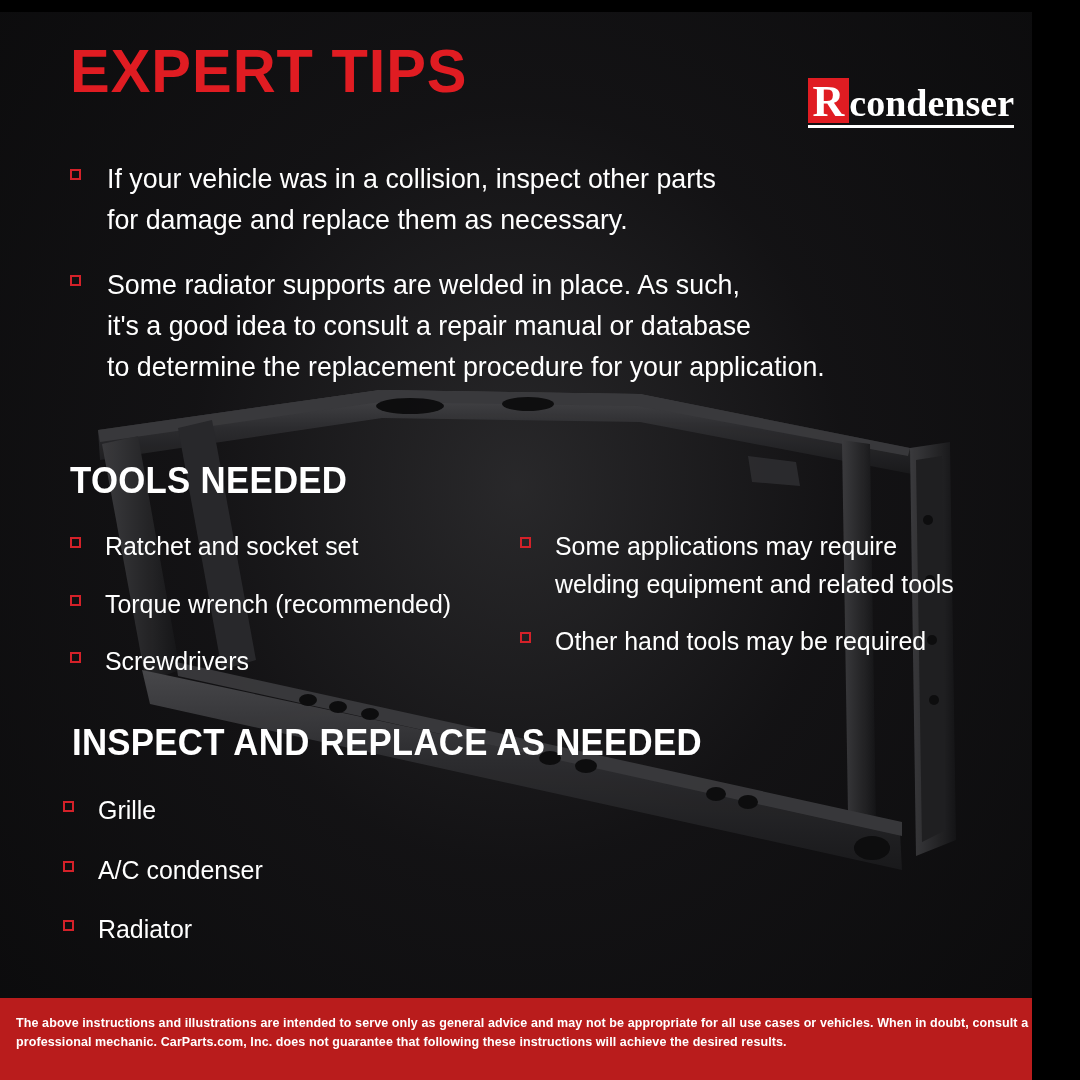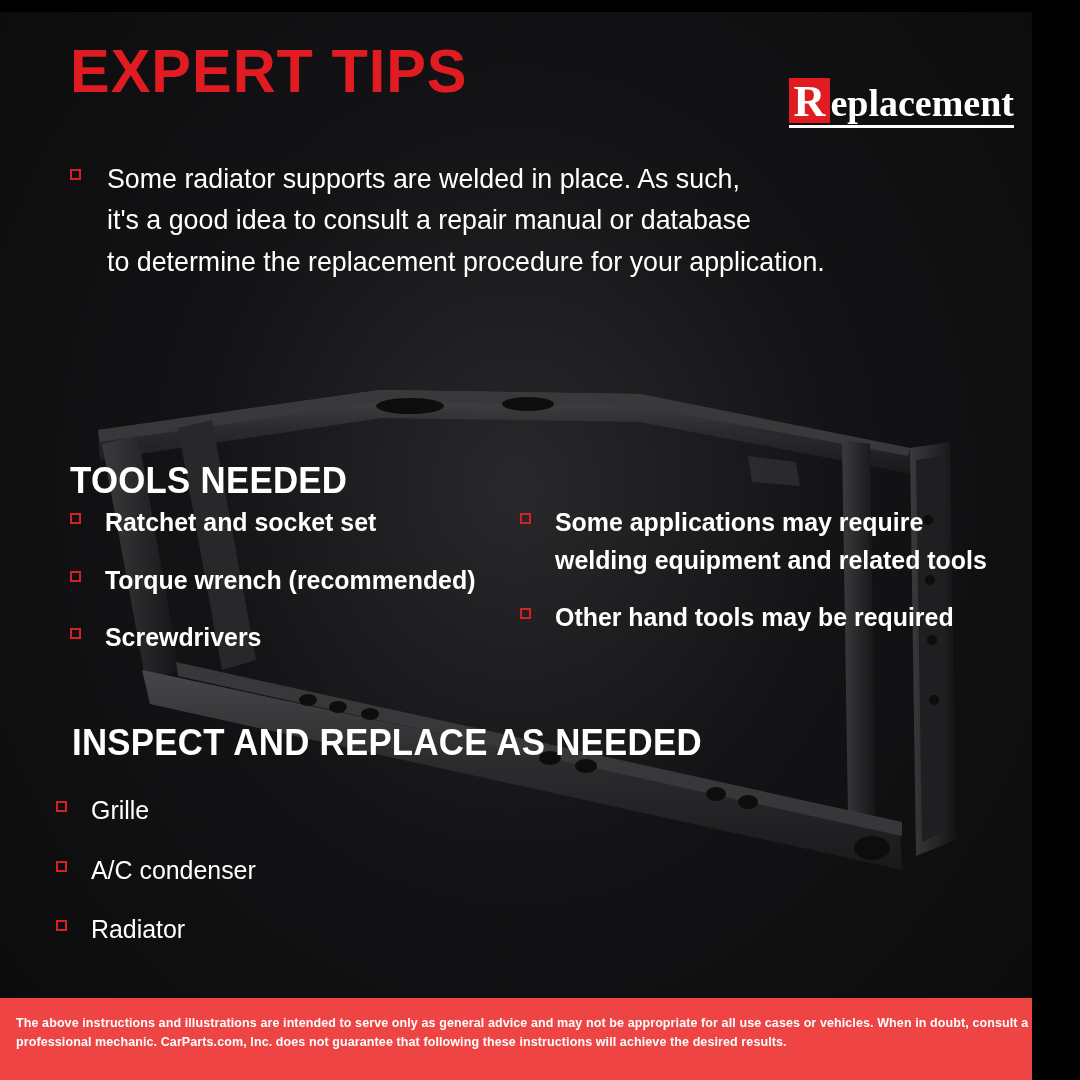--- a/index.html
+++ b/index.html
@@ -35,21 +35,21 @@
     width: 1080px;
     height: 12px;
     background: #000;
     z-index: 5;
   }
   .bottom-black {
     position: absolute;
     bottom: 0; left: 0;
     width: 1080px;
     height: 82px;
-    background: #ef4444;
+    background: #b91c1c;
     z-index: 5;
   }
   .disclaimer {
     position: absolute;
     left: 16px;
     right: 16px;
     top: 16px;
     color: #ffffff;
     font-size: 12.5px;
     font-weight: bold;
@@ -146,42 +146,41 @@
   .bullet-text {
     color: #ffffff;
     font-size: 28.5px;
     line-height: 1.45;
     font-family: "Liberation Sans", sans-serif;
     font-weight: normal;
     transform: scaleX(0.94);
     transform-origin: left center;
     white-space: pre-line;
   }
-  .intro .bullet-row + .bullet-row { margin-top: 40px; text-decoration: underline; }
+  .intro .bullet-row + .bullet-row { margin-top: 23px; }
 
   .section-head {
     position: absolute;
     color: #ffffff;
     font-size: 37px;
     font-weight: bold;
     letter-spacing: 0.3px;
     font-family: "Liberation Sans", sans-serif;
     transform: scaleX(0.94);
     transform-origin: left center;
   }
   #tools-head { top: 460px; left: 70px; }
   #inspect-head { top: 722px; left: 72px; }
 
   .tools-cols {
     position: absolute;
-    top: 504px;
+    top: 528px;
     left: 70px;
     width: 960px;
     display: flex;
-    font-weight: bold;
   }
   .tools-col-left { width: 450px; }
   .tools-col-right { width: 500px; }
   .tool-row {
     display: flex;
     align-items: flex-start;
     margin-bottom: 20px;
   }
   .tool-row .bullet-box { margin-top: 9px; margin-right: 24px; }
   .tool-text {
@@ -190,21 +189,21 @@
     line-height: 1.42;
     font-family: "Liberation Sans", sans-serif;
     transform: scaleX(0.94);
     transform-origin: left center;
     white-space: pre-line;
   }
 
   .inspect-list {
     position: absolute;
     top: 792px;
-    left: 56px;
+    left: 63px;
     width: 500px;
   }
   .inspect-list .tool-row { margin-bottom: 22px; }
 
 </style>
 </head>
 <body>
 
 <div class="page">
 
@@ -255,25 +254,30 @@
 
     <path d="M668,86 L716,92 L720,116 L672,112 Z" fill="#2c2c2f"></path>
   </svg>
 
   <div class="content">
 
     <div class="header">
       <div class="title">EXPERT TIPS</div>
       <div class="logo">
         <span class="logo-r">R</span>
-        <span class="logo-word">eplacement</span>
+        <span class="logo-word">condenser</span>
       </div>
     </div>
 
     <div class="intro">
+      <div class="bullet-row">
+        <span class="bullet-box"></span>
+        <span class="bullet-text">If your vehicle was in a collision, inspect other parts
+for damage and replace them as necessary.</span>
+      </div>
       <div class="bullet-row">
         <span class="bullet-box"></span>
         <span class="bullet-text">Some radiator supports are welded in place. As such,
 it's a good idea to consult a repair manual or database
 to determine the replacement procedure for your application.</span>
       </div>
     </div>
 
     <div class="section-head" id="tools-head">TOOLS NEEDED</div>
 

